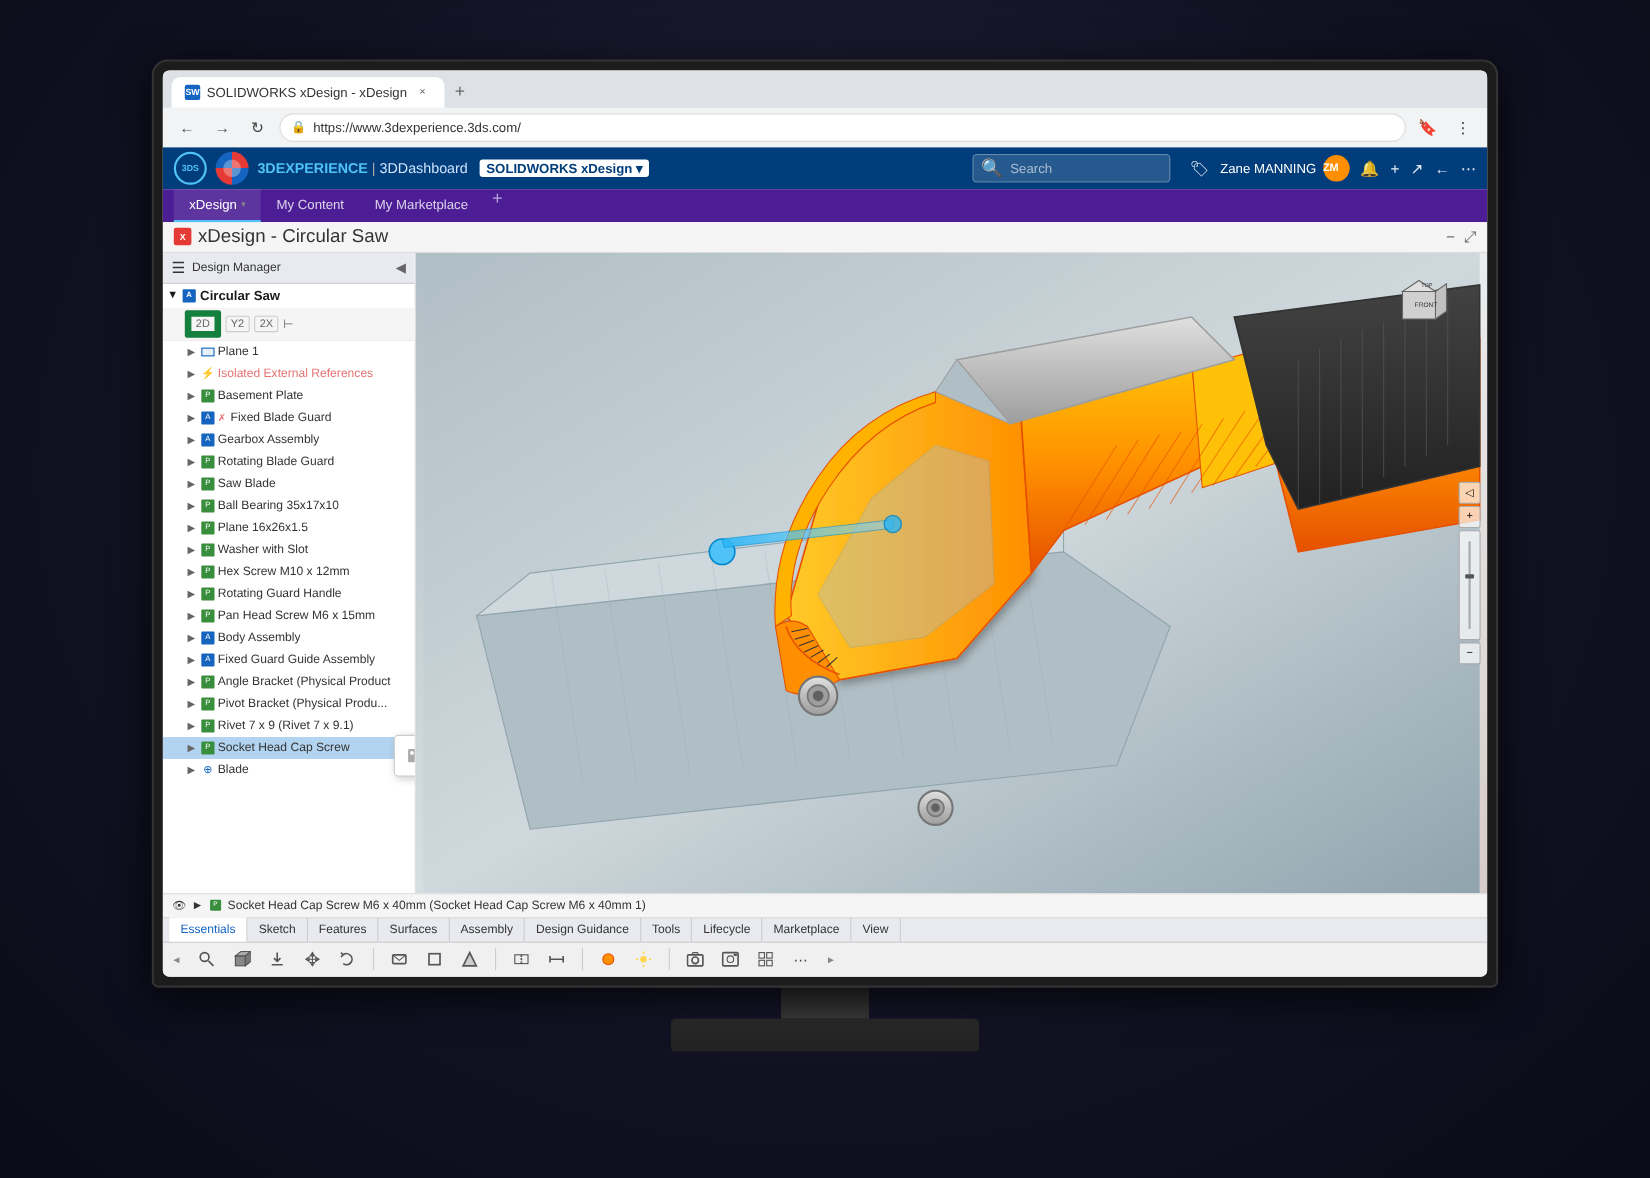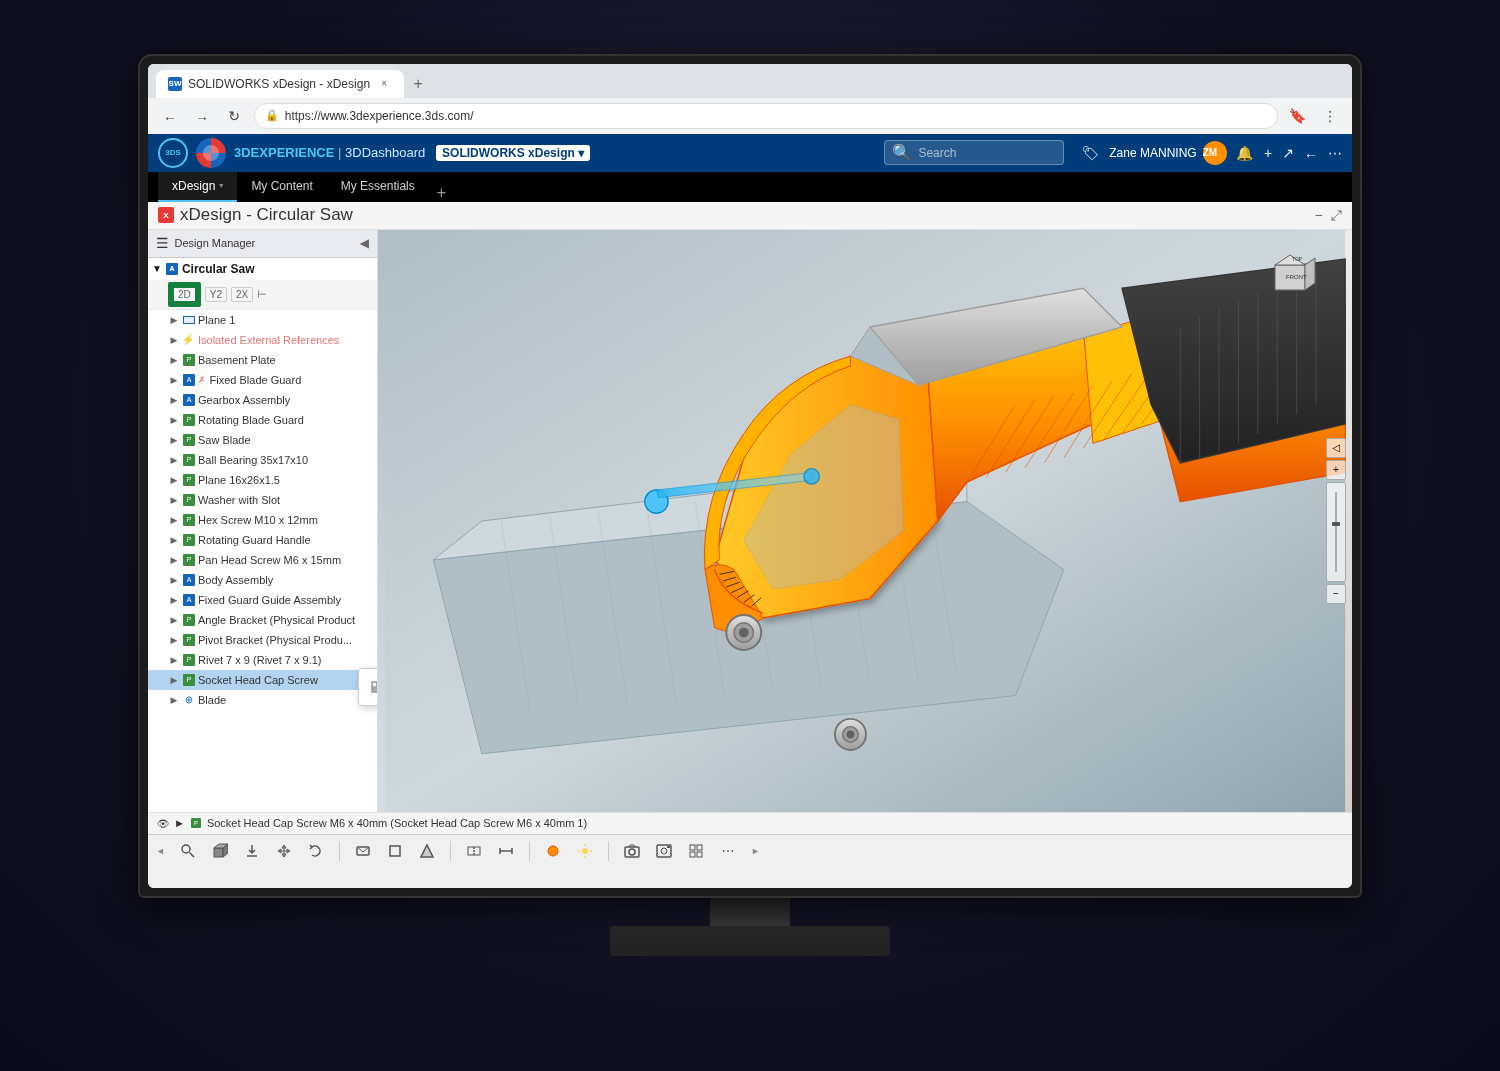--- a/index.html
+++ b/index.html
@@ -265,24 +265,24 @@
 
     .header-icon {
       color: white;
       font-size: 14px;
       cursor: pointer;
       opacity: 0.9;
     }
 
     
     .sub-header {
-      background: #000000;
+      background: #4c1d95;
       height: 30px;
       display: flex;
-      align-items: flex-end;
+      align-items: flex-start;
       padding: 0 10px;
       gap: 0;
       flex-shrink: 0;
     }
 
     .sub-tab {
       padding: 0 14px;
       height: 30px;
       display: flex;
       align-items: center;
@@ -690,21 +690,21 @@
 
         <div class="sub-header">
           <div class="sub-tab active">
             <span>xDesign</span>
             <span class="chevron-down">▾</span>
           </div>
           <div class="sub-tab">
             <span>My Content</span>
           </div>
           <div class="sub-tab">
-            <span>My Essentials</span>
+            <span>My Marketplace</span>
           </div>
           <div class="sub-tab-add">+</div>
         </div>
 
         <div class="app-title-bar">
           <div class="app-title-icon">X</div>
           <span class="app-title-text">
             <span>xDesign - </span>
             <span>Circular Saw</span>
           </span>
@@ -1079,20 +1079,32 @@
         <div class="status-bar">
           <div class="status-icon">👁</div>
           <span>►</span>
           <div class="status-icon">
             <div class="icon-assembly" style="background:#388e3c;width:10px;height:10px;font-size:6px;">P</div>
           </div>
           <span>Socket Head Cap Screw M6 x 40mm (Socket Head Cap Screw M6 x 40mm 1)</span>
         </div>
 
         <div class="bottom-toolbar">
+          <div class="toolbar-tabs">
+            <div class="toolbar-tab active">Essentials</div>
+            <div class="toolbar-tab">Sketch</div>
+            <div class="toolbar-tab">Features</div>
+            <div class="toolbar-tab">Surfaces</div>
+            <div class="toolbar-tab">Assembly</div>
+            <div class="toolbar-tab">Design Guidance</div>
+            <div class="toolbar-tab">Tools</div>
+            <div class="toolbar-tab">Lifecycle</div>
+            <div class="toolbar-tab">Marketplace</div>
+            <div class="toolbar-tab">View</div>
+          </div>
 
           <div class="toolbar-icons">
             <div style="font-size:9px;color:#888;cursor:pointer;margin-right:4px;">◄</div>
 
             <div class="tb-icon">
               <svg width="16" height="16" viewBox="0 0 16 16">
                   <circle cx="6" cy="6" r="4" stroke="#555" stroke-width="1.5" fill="none"></circle>
                   <line x1="9.5" y1="9.5" x2="14" y2="14" stroke="#555" stroke-width="1.5"></line>
                 </svg>
             </div>

